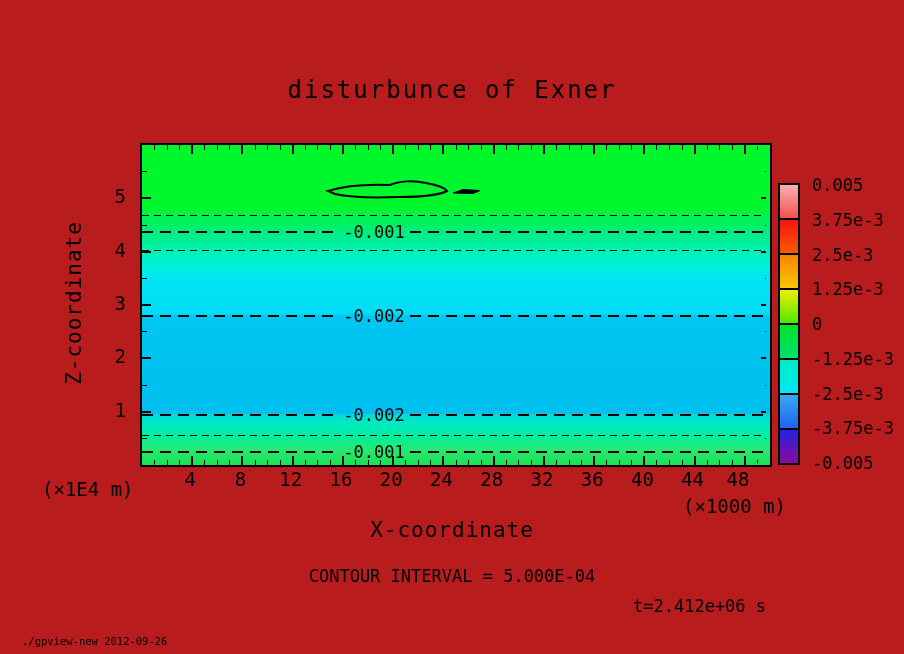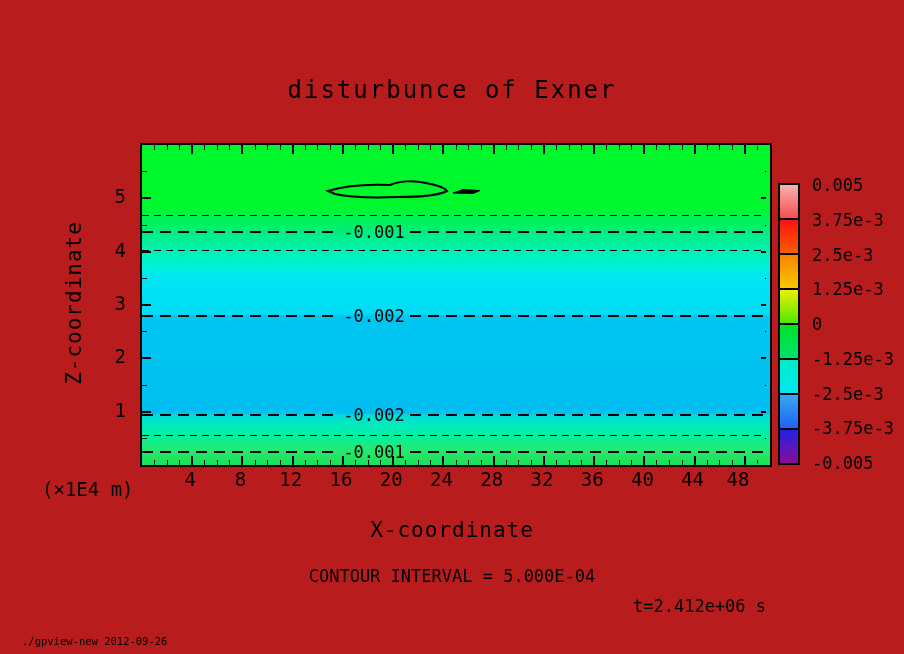--- a/index.html
+++ b/index.html
@@ -211,20 +211,21 @@
       <div class="abs yticklabel" style="top: 409.667px;">1</div>
       <div class="abs yticklabel" style="top: 356.333px;">2</div>
       <div class="abs yticklabel" style="top: 303px;">3</div>
       <div class="abs yticklabel" style="top: 249.667px;">4</div>
       <div class="abs yticklabel" style="top: 196.333px;">5</div>
     </div>
 
   <div id="ylabel" class="abs">Z-coordinate</div>
   <div id="xlabel" class="abs">X-coordinate</div>
   <div id="yunits" class="abs">(×1E4 m)</div>
+  <div id="xunits" class="abs">(×1000 m)</div>
 
   <div id="contour-note" class="abs">CONTOUR INTERVAL = 5.000E-04</div>
   <div id="time-label" class="abs">t=2.412e+06 s</div>
 
   <div id="footer-left" class="abs">./gpview-new  2012-09-26</div>
 
   <div id="colorbar" class="abs">
       <div class="cbseg" style="background: linear-gradient(rgb(248, 176, 176), rgb(244, 80, 80));"></div>
       <div class="cbseg" style="background: linear-gradient(rgb(248, 20, 16), rgb(248, 92, 0));"></div>
       <div class="cbseg" style="background: linear-gradient(rgb(248, 132, 0), rgb(248, 200, 0));"></div>

